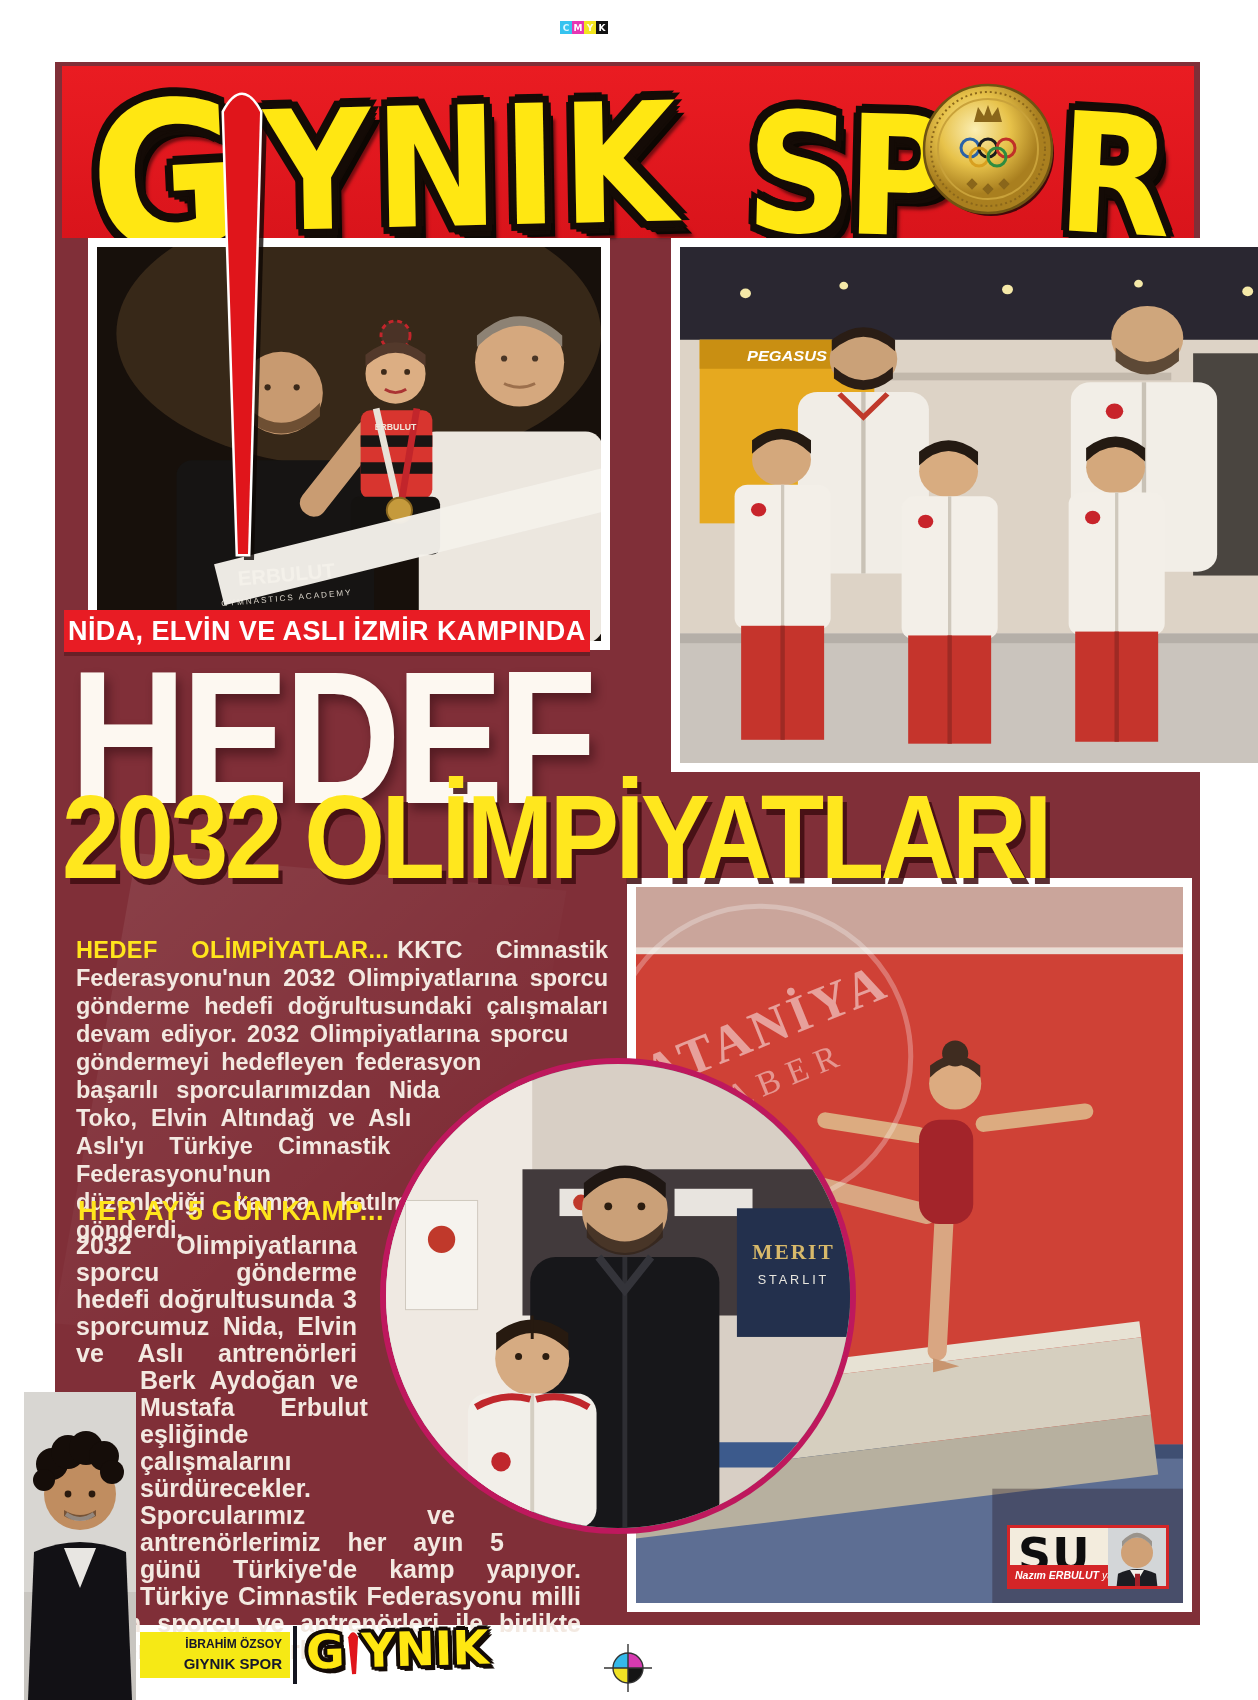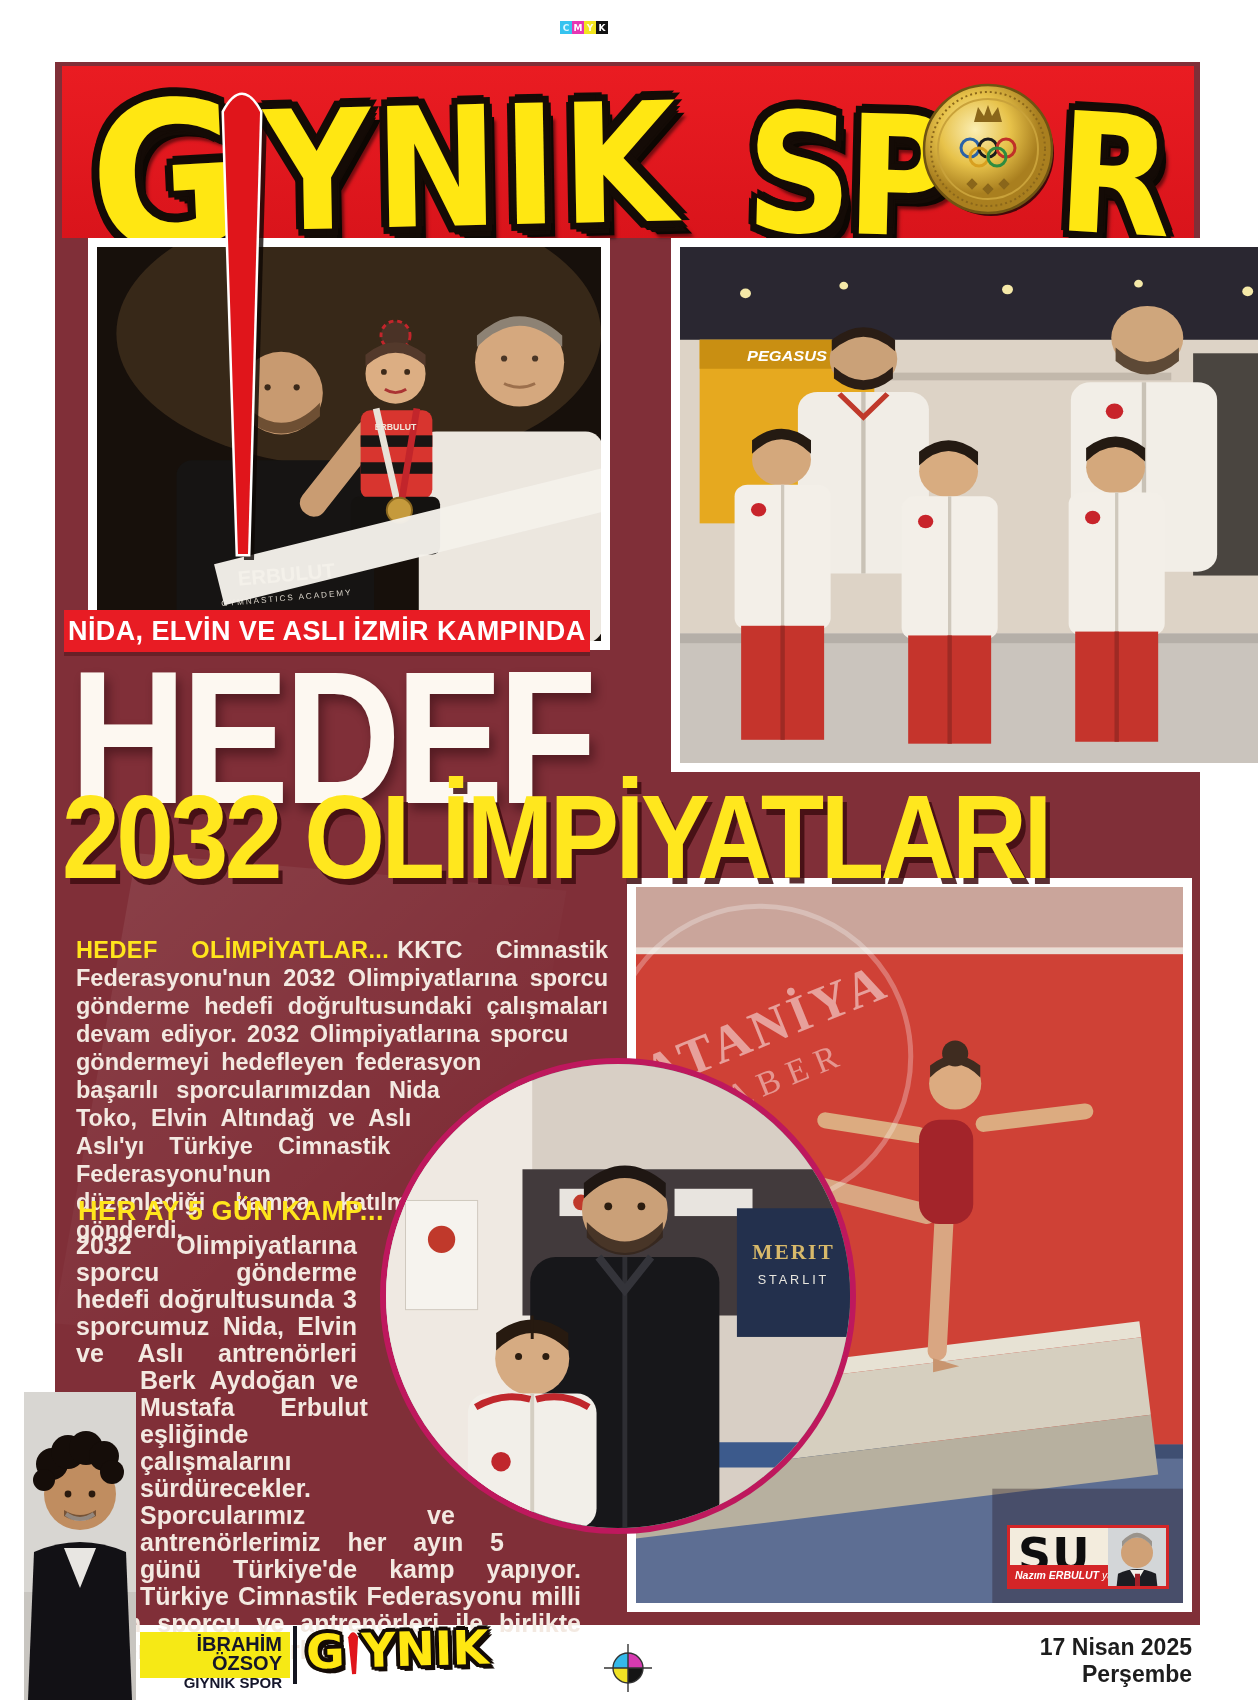--- a/index.html
+++ b/index.html
@@ -79,21 +79,21 @@
             letter-spacing:1px;}
   .su-photo{position:absolute;right:0;top:0;width:58px;height:82px;z-index:2;}
   .su-byline{position:absolute;left:0;bottom:0;width:100%;height:21px;background:#d42527;color:#fff;
              font:700 10.5px "Liberation Sans",sans-serif;font-style:italic;line-height:21px;
              padding-left:5px;box-sizing:border-box;white-space:nowrap;}
   .su-byline .suffix{font-weight:400;}
 
   
   .author-band{position:absolute;left:140px;top:1632px;width:150px;height:46px;background:#f6e915;
                color:#15162b;text-align:right;padding:3px 8px 0 0;box-sizing:border-box;z-index:7;}
-  .author-band .a1{font-size:20px;font-weight:800;line-height:19px;margin-left:30px;}
+  .author-band .a1{font-size:12px;font-weight:800;line-height:19px;margin-left:30px;}
   .author-band .a2{font-size:15px;font-weight:800;line-height:19px;}
   .fdivider{position:absolute;left:293px;top:1626px;width:4px;height:58px;background:#14151f;z-index:7;}
   .flogo{position:absolute;left:306px;top:1626px;z-index:7;display:flex;align-items:flex-start;
          transform:rotate(-1.5deg);}
   .flogo .fseg{font-family:"DejaVu Sans",sans-serif;font-weight:bold;font-size:47px;line-height:1;
          color:#ffe712;
          text-shadow:-3px -3px 0 #140b06,3px -3px 0 #140b06,-3px 3px 0 #140b06,3px 3px 0 #140b06,
                      -4px 0 0 #140b06,4px 0 0 #140b06,0 -4px 0 #140b06,0 4px 0 #140b06,
                      4px 5px 0 #140b06;}
   .fexcl{margin:2px 1px 0 1px;}
@@ -419,15 +419,14 @@
     <circle cx="24" cy="24" r="15" fill="#fff"></circle>
     <path d="M24,24 L24,9 A15,15 0 0 0 9,24 Z" fill="#35b9e9"></path>
     <path d="M24,24 L39,24 A15,15 0 0 0 24,9 Z" fill="#d63ab0"></path>
     <path d="M24,24 L9,24 A15,15 0 0 0 24,39 Z" fill="#f0e224"></path>
     <path d="M24,24 L24,39 A15,15 0 0 0 39,24 Z" fill="#141414"></path>
     <circle cx="24" cy="24" r="15" fill="none" stroke="#333" stroke-width="1.4"></circle>
     <line x1="24" y1="0" x2="24" y2="48" stroke="#333" stroke-width="1.4"></line>
     <line x1="0" y1="24" x2="48" y2="24" stroke="#333" stroke-width="1.4"></line>
   </svg>
 
-  <div class="pdate">17 Nisan 2025 Perşembe</div>
 
 </div>
 
 </body></html>

